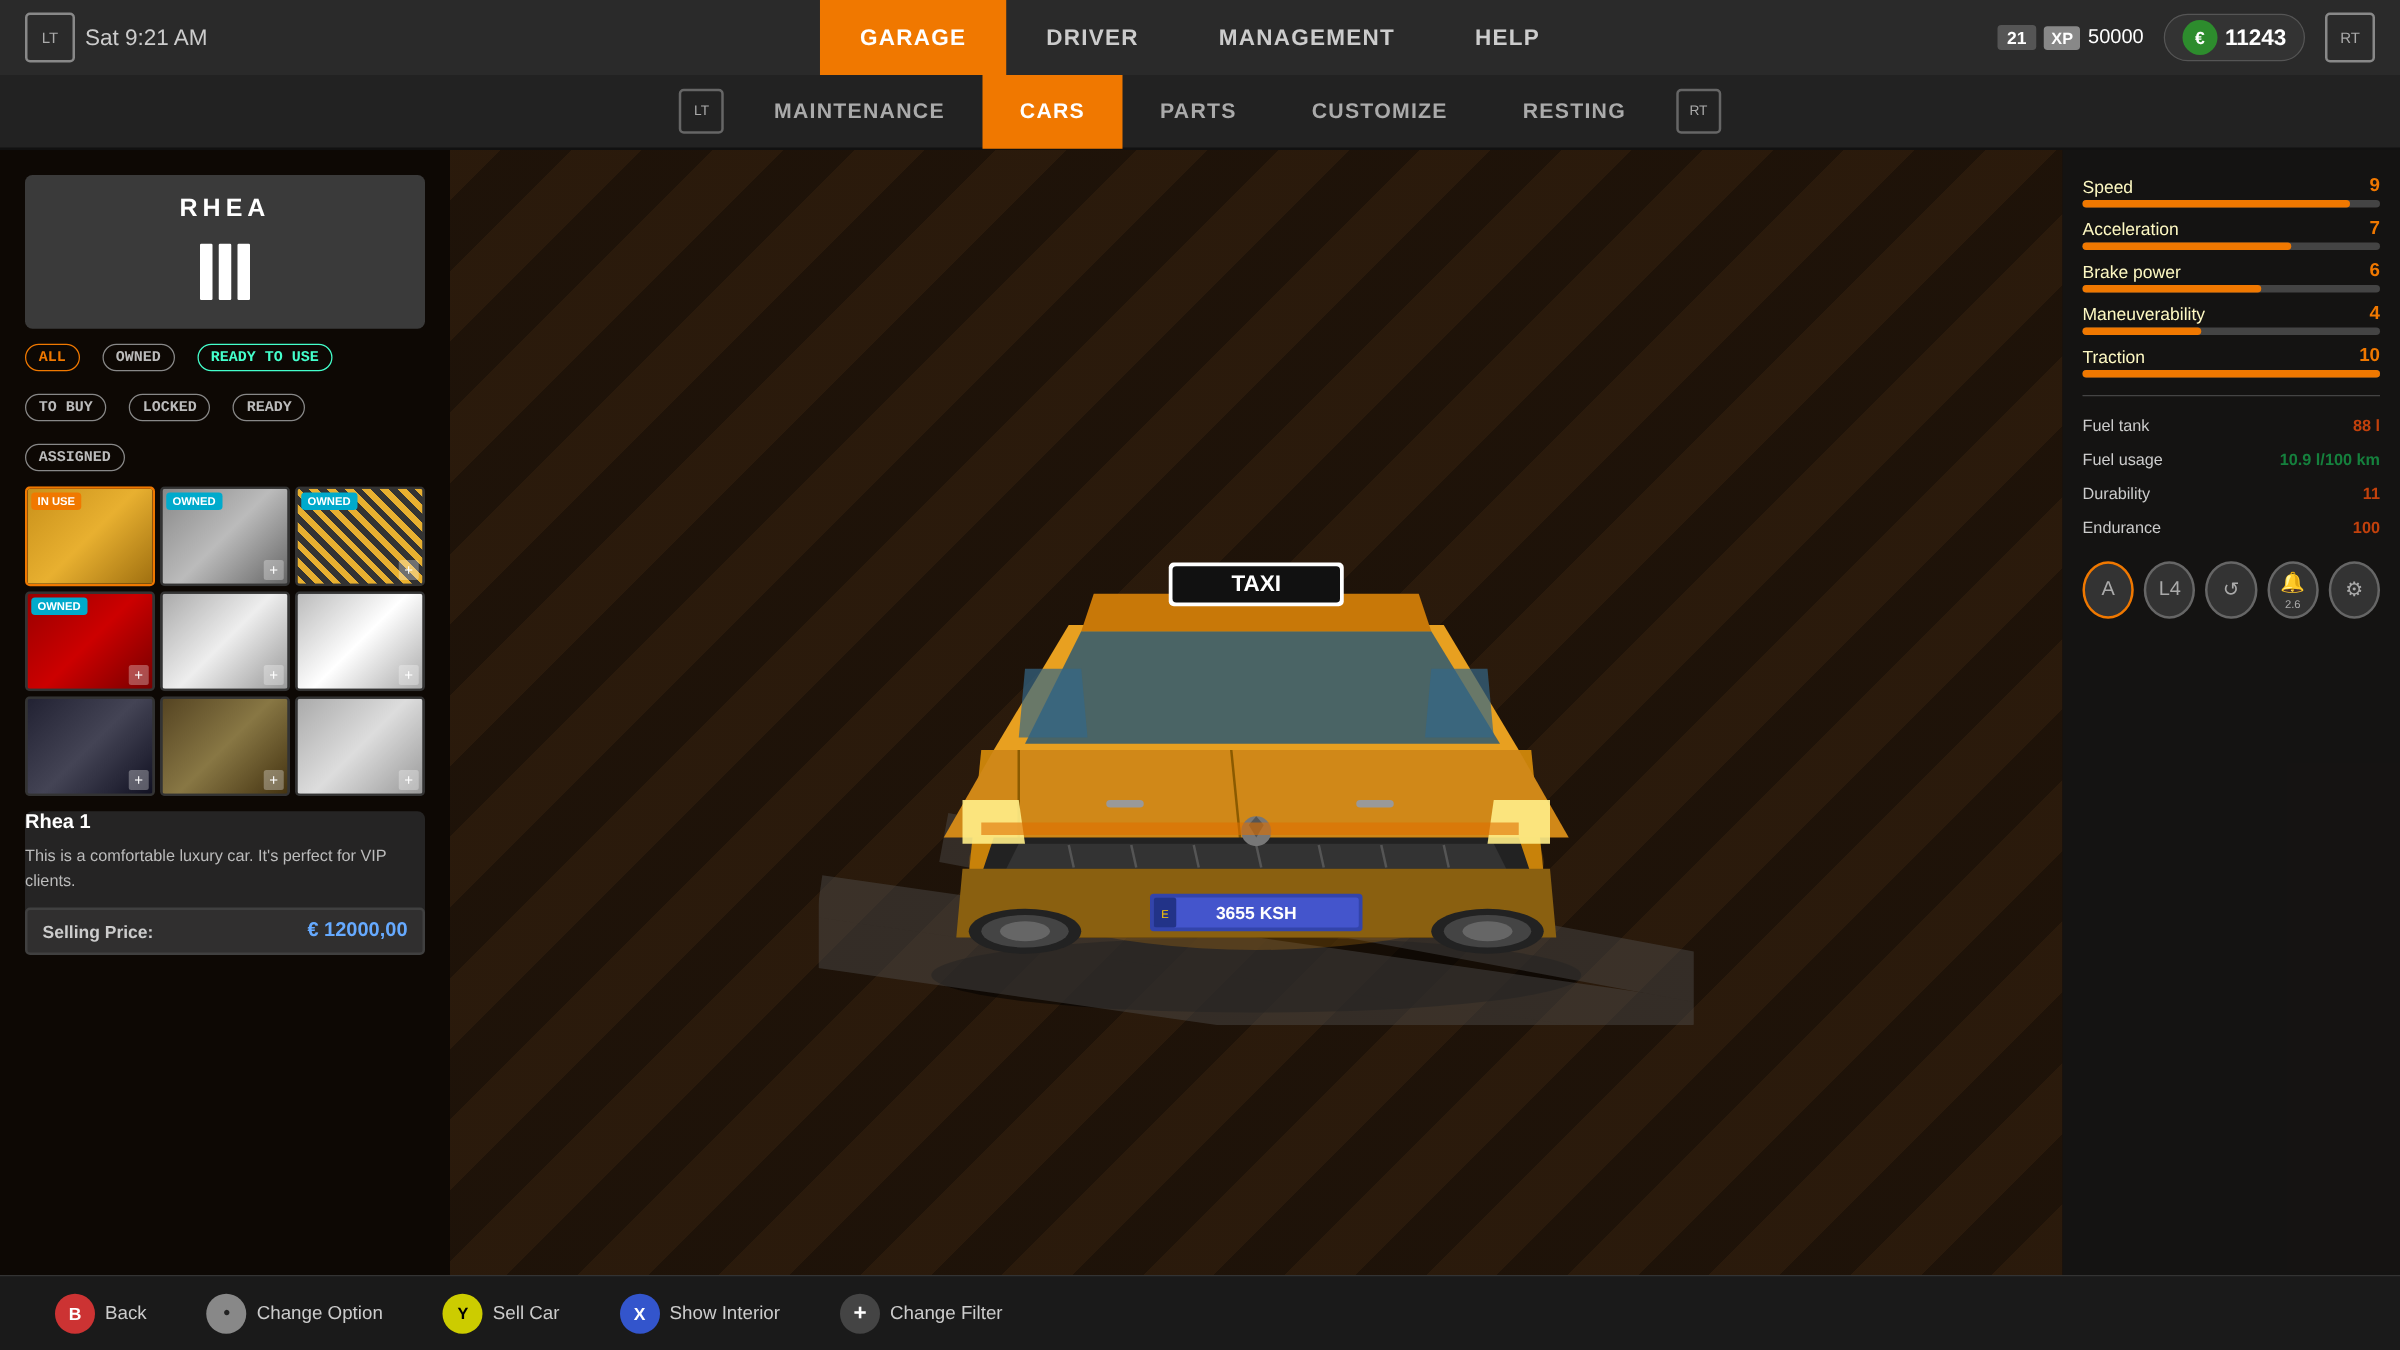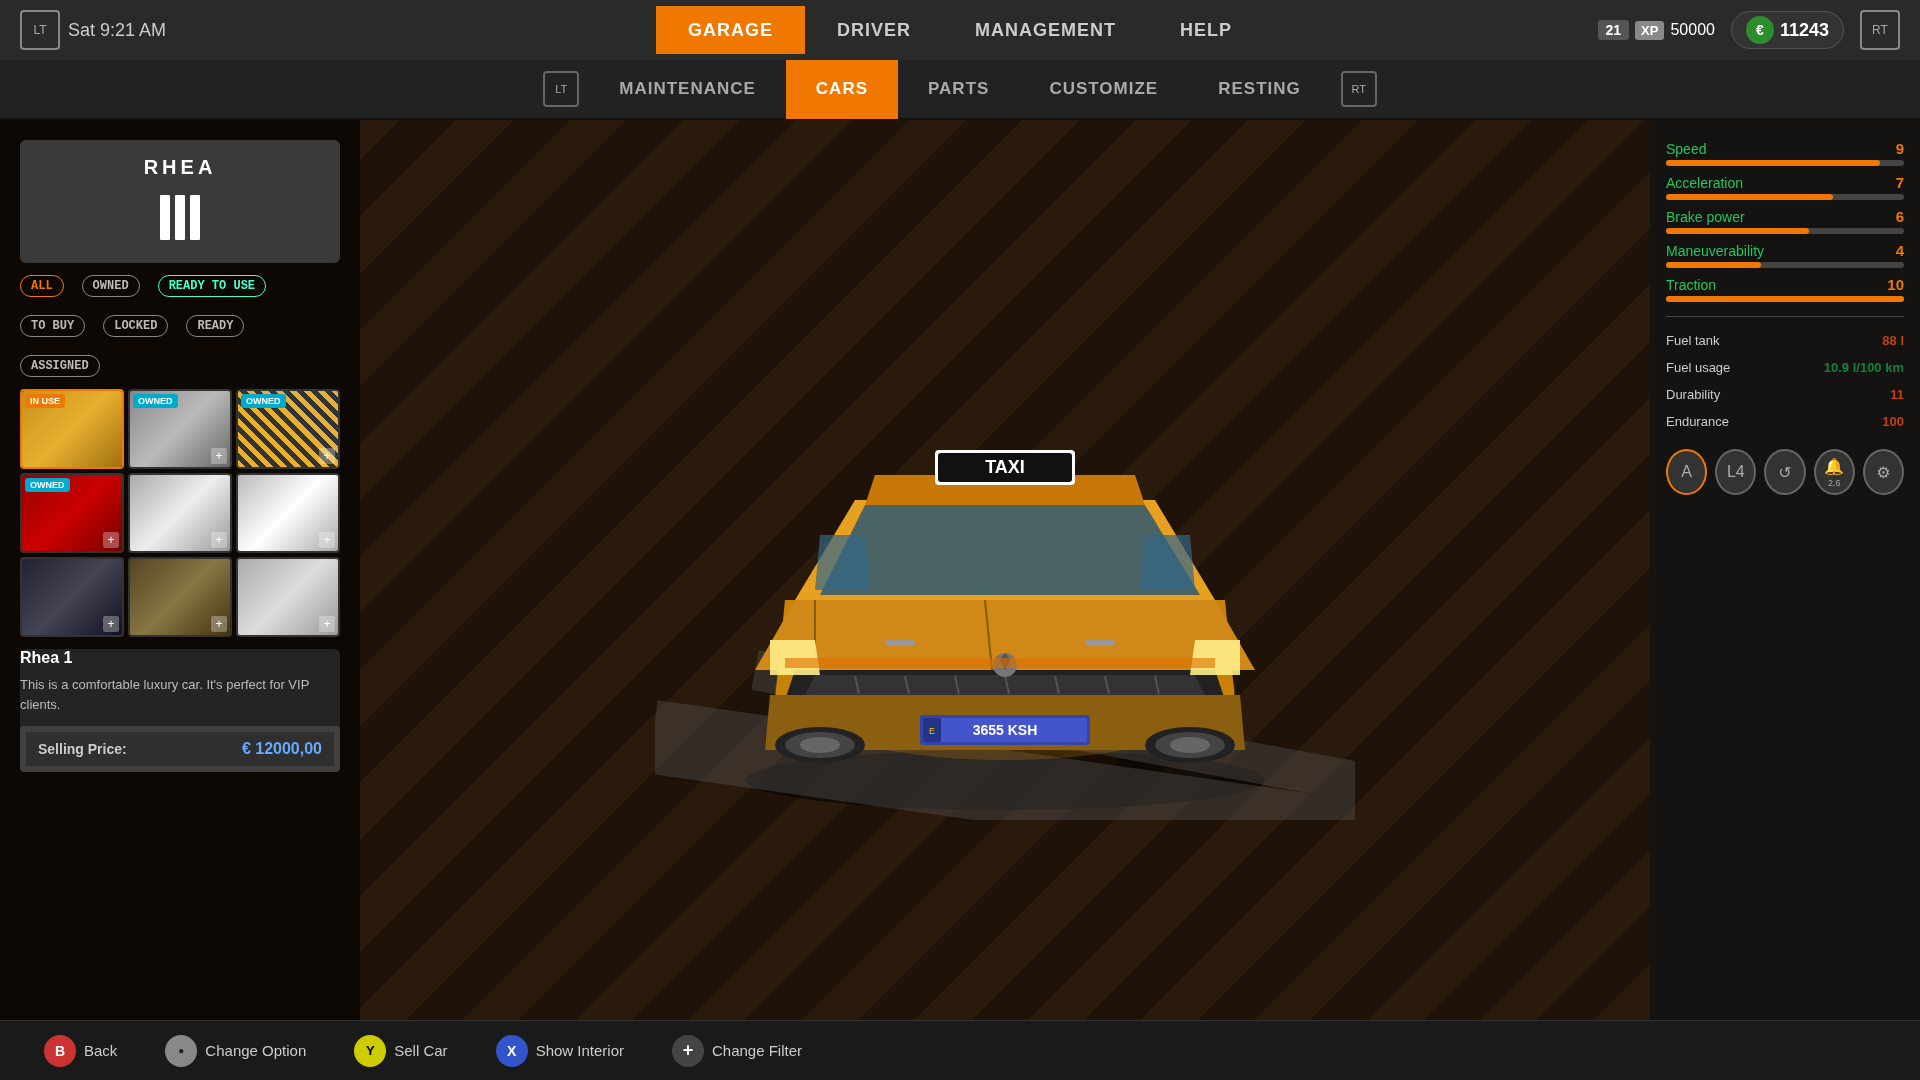--- a/index.html
+++ b/index.html
@@ -35,21 +35,21 @@
     .top-bar-center {
       display: flex;
       align-items: center;
       gap: 0;
       position: absolute;
       left: 50%;
       transform: translateX(-50%);
     }
     .nav-tab {
       padding: 0 32px;
-      height: 48px;
+      height: 60px;
       display: flex;
       align-items: center;
       font-size: 18px;
       font-weight: bold;
       color: #ccc;
       cursor: pointer;
       letter-spacing: 1px;
       text-transform: uppercase;
     }
     .nav-tab.active {
@@ -308,21 +308,21 @@
       color: #fff;
     }
     .car-desc {
       font-size: 13px;
       color: #bbb;
       line-height: 1.5;
       margin-bottom: 12px;
     }
     .price-row {
       background: rgba(255,255,255,0.05);
-      border: 6px solid #404040;
+      border: 2px solid #404040;
       border-radius: 4px;
       display: flex;
       justify-content: space-between;
       align-items: center;
       padding: 8px 12px;
       font-size: 14px;
     }
     .price-label { color: #ccc; font-weight: bold; }
     .price-value { color: #6af; font-size: 16px; font-weight: bold; }
 
@@ -376,21 +376,21 @@
       flex-direction: column;
       gap: 3px;
     }
     .stat-label-row {
       display: flex;
       justify-content: space-between;
       align-items: center;
       font-size: 14px;
       color: #ccc;
     }
-    .stat-label { color: #22c55e; }
+    .stat-label { color: #fef9c3; }
     .stat-val { color: #f07800; font-weight: bold; font-size: 15px; }
     .stat-bar-bg {
       width: 100%;
       height: 6px;
       background: #444;
       border-radius: 3px;
     }
     .stat-bar-fill {
       height: 100%;
       background: #f07800;

